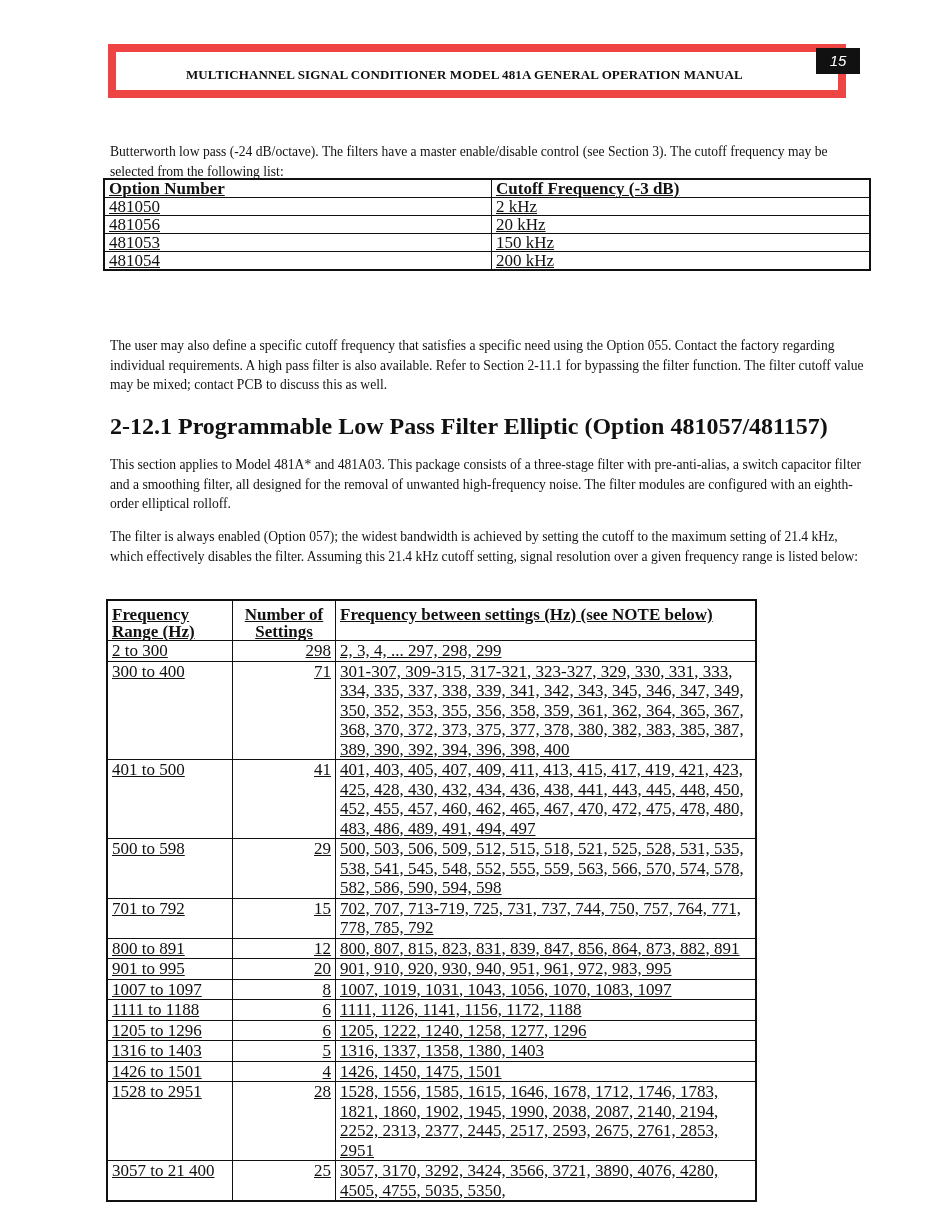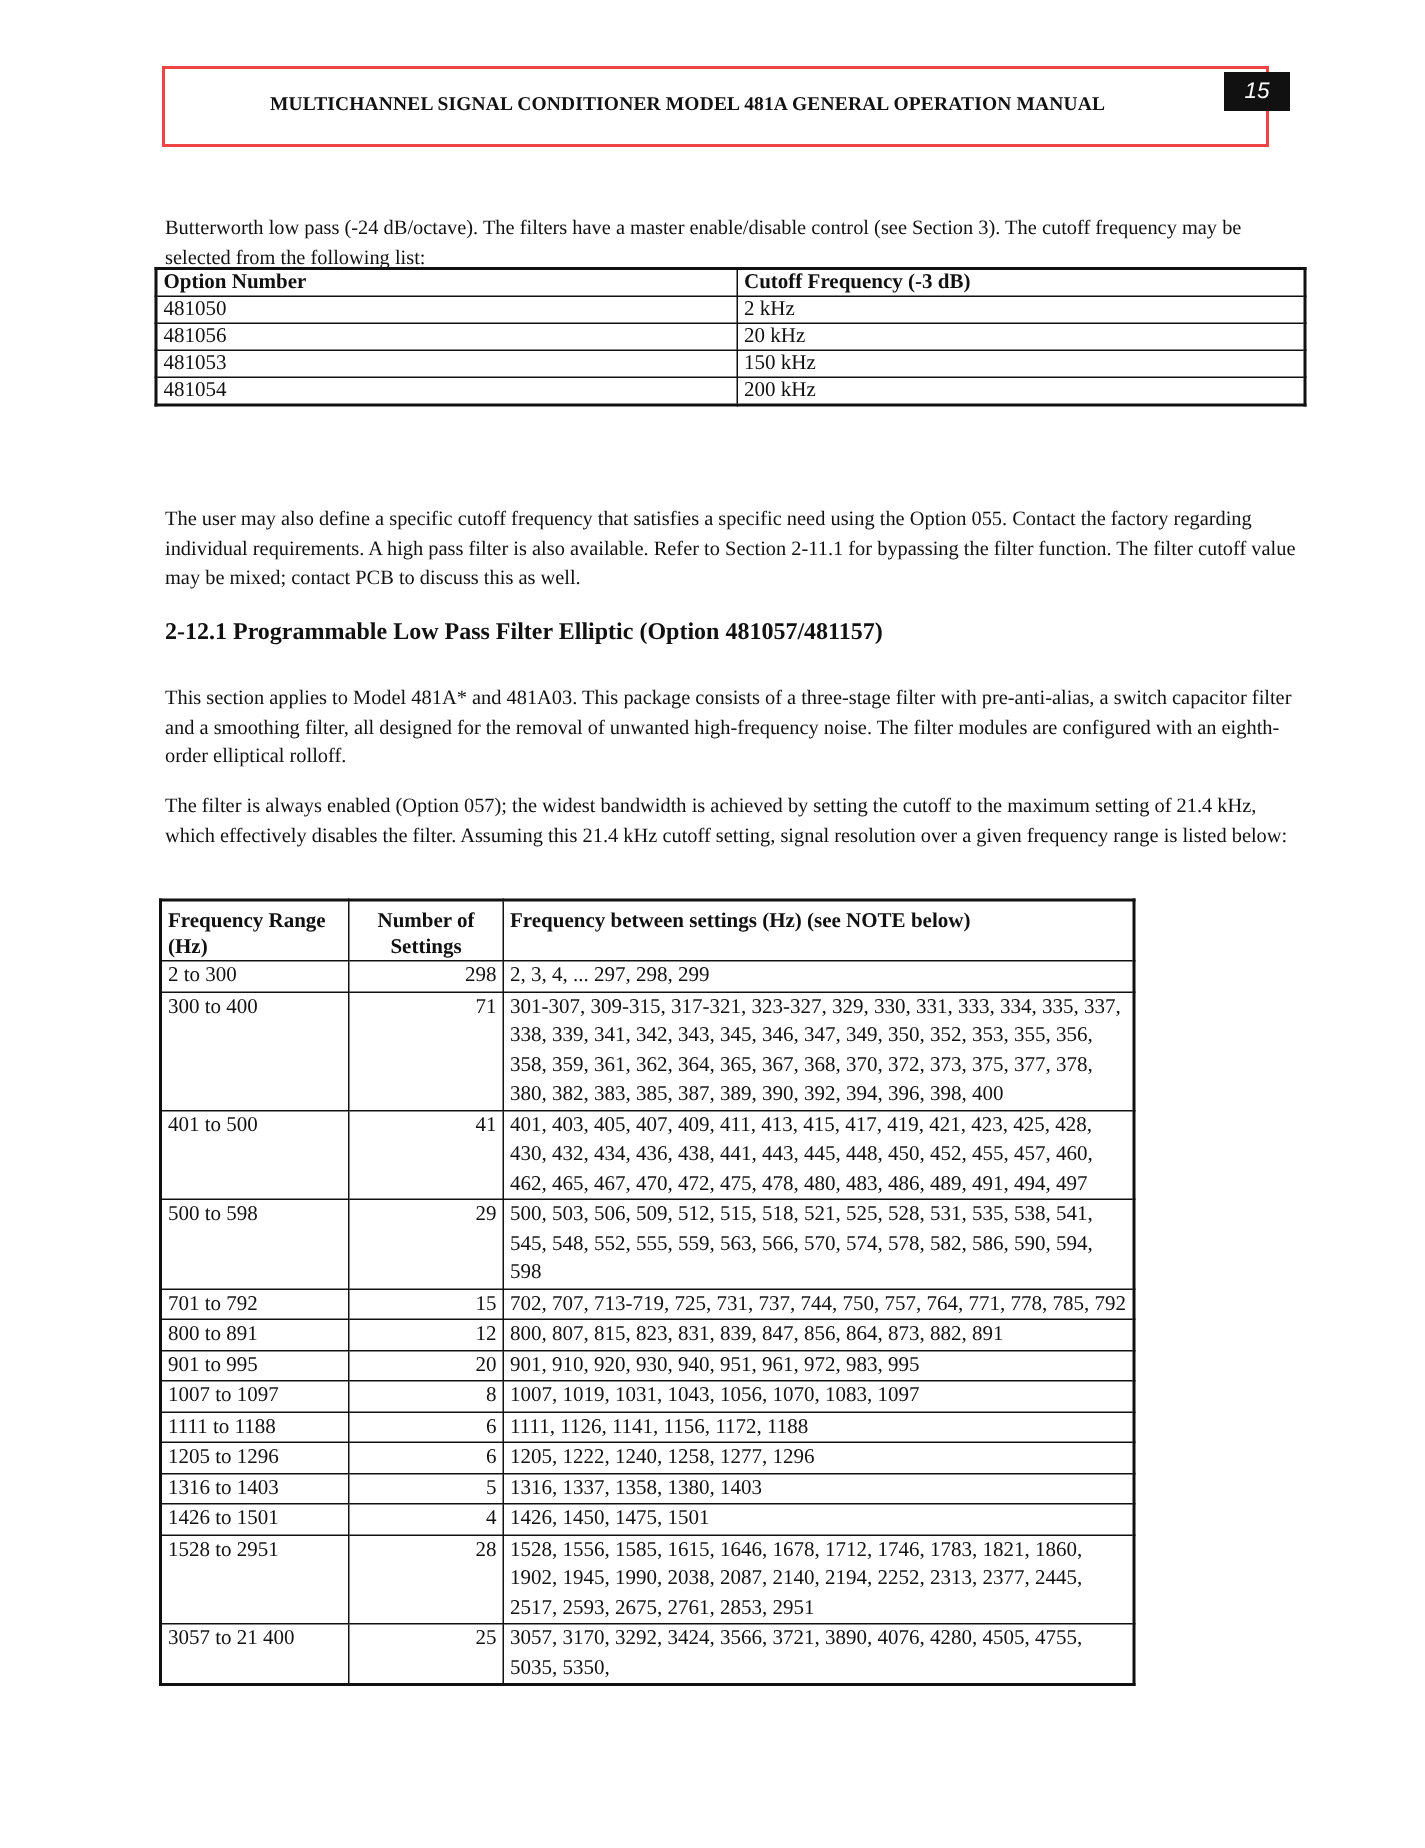--- a/index.html
+++ b/index.html
@@ -1,33 +1,33 @@
 <!DOCTYPE html>
 <html><head>
 <meta charset="utf-8">
 <style>
   html, body { margin: 0; padding: 0; background: #ffffff; }
   body { width: 950px; height: 1232px; position: relative; overflow: hidden;
          font-family: "Liberation Serif", serif; color: #111; }
   .header-box { position: absolute; left: 108px; top: 44px; width: 738px; height: 54px;
-                border: 2px solid #ef4444; box-sizing: border-box; }
+                border: 8px solid #ef4444; box-sizing: border-box; }
   .header-title { position: absolute; left: 70px; top: 15px; font-size: 13px; font-weight: bold;
                   letter-spacing: 0.1px; white-space: nowrap; }
   .page-num { position: absolute; left: 816px; top: 48px; width: 44px; height: 26px;
               background: #111; color: #fff; font-family: "Liberation Sans", sans-serif;
               font-style: italic; font-size: 15px; text-align: center; line-height: 26px; }
   .para { position: absolute; left: 110px; width: 760px; font-size: 13.6px; line-height: 19.5px; }
   .p1 { top: 142px; }
   .p2 { top: 336px; }
   .p3 { top: 455px; }
   .p4 { top: 527px; }
-  .h2 { position: absolute; left: 110px; top: 413px; font-size: 16px; font-weight: bold; white-space: nowrap; }
+  .h2 { position: absolute; left: 110px; top: 413px; font-size: 24px; font-weight: bold; white-space: nowrap; }
   .bold { font-weight: normal; }
 
-  table { border-collapse: collapse; position: absolute; font-size: 14px; }
+  table { border-collapse: collapse; position: absolute; font-size: 17px; text-decoration: underline; }
   td, th { border: 1.5px solid #111; padding: 0 4px; text-align: left; vertical-align: top; }
   .t1 { left: 103px; top: 178px; width: 768px; border: 2px solid #111; }
   .t1 td, .t1 th { height: 17px; line-height: 17px; }
   .t1 .c1 { width: 378px; }
   .t2 { left: 106px; top: 599px; width: 651px; border: 2px solid #111; }
   .t2 td, .t2 th { line-height: 19.5px; }
   .t2 .col1 { width: 116px; }
   .t2 .col2 { width: 94px; text-align: right; }
   .t2 th.col2 { text-align: center; }
   .t2 th { font-weight: bold; padding-top: 5px; line-height: 17px; }

